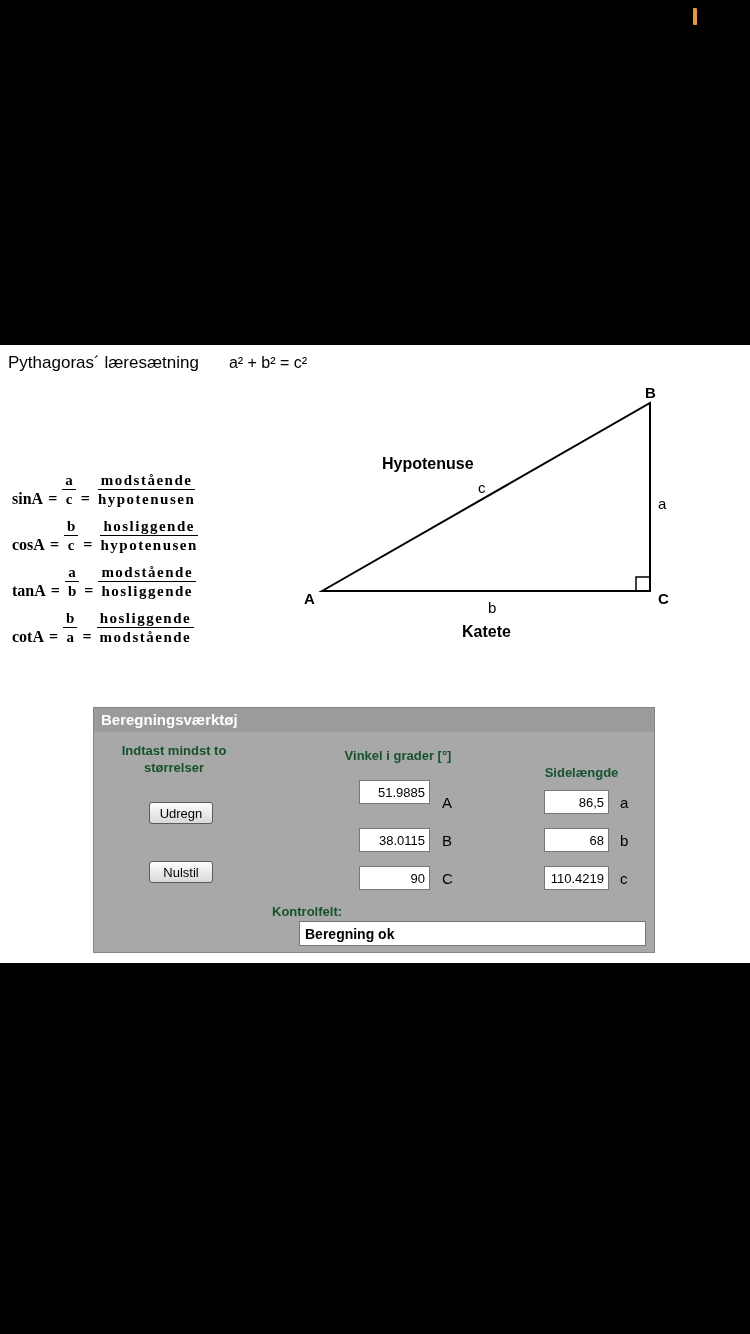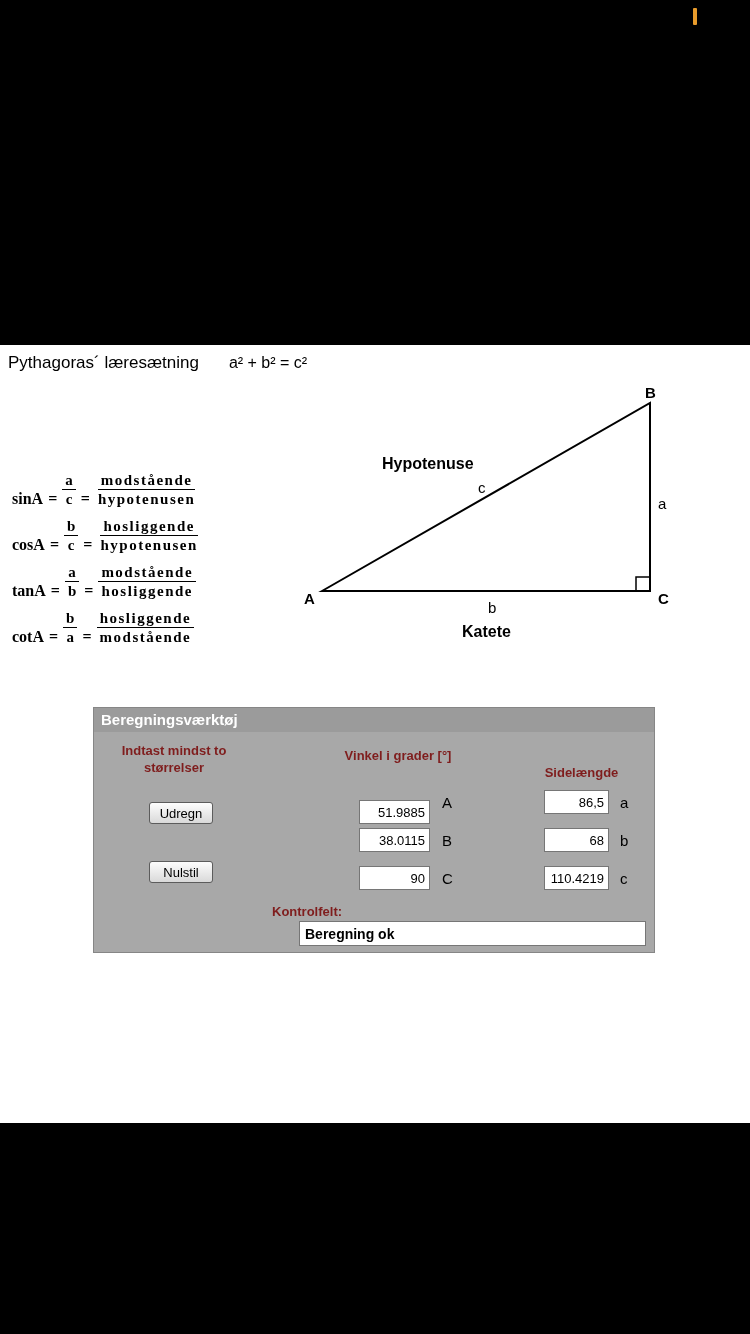--- a/index.html
+++ b/index.html
@@ -2,21 +2,21 @@
 <html><head>
 <meta charset="utf-8">
 <style>
   * { margin:0; padding:0; box-sizing:border-box; }
   html,body { background:#000; }
   body { font-family:"Liberation Sans", sans-serif; }
   .screen { position:relative; width:750px; height:1334px; background:#000; overflow:hidden; margin:0 auto; }
 
   .status-mark { position:absolute; left:693px; top:8px; width:4px; height:17px; border-radius:1px; }
 
-  .content { position:absolute; left:0; top:345px; width:750px; height:778px; background:#fff; }
+  .content { position:absolute; left:0; top:345px; width:750px; height:618px; background:#fff; }
 
   
   .title-row { position:absolute; left:8px; top:8px; display:flex; align-items:baseline; gap:30px; }
   .title-text { font-size:17px; color:#000; }
   .title-formula { font-size:16px; color:#000; }
 
   
   .formulas { position:absolute; left:12px; top:126px; font-family:"Liberation Serif", serif; font-weight:bold; color:#000; }
   .formula-row { display:flex; align-items:flex-end; gap:5px; margin-bottom:9px; font-size:16px; }
   .frac { display:inline-flex; flex-direction:column; align-items:center; font-size:15px; line-height:18px; }
@@ -27,21 +27,21 @@
   
   .triangle-wrap { position:absolute; left:300px; top:40px; width:390px; height:265px; }
   .triangle-wrap text { fill:#000; }
   .t-head { font-family:"Liberation Sans",sans-serif; font-weight:bold; font-size:16px; }
   .t-vertex { font-family:"Liberation Sans",sans-serif; font-weight:bold; font-size:15px; }
   .t-side { font-family:"Liberation Sans",sans-serif; font-size:15px; }
 
   
   .panel { position:absolute; left:93px; top:362px; width:562px; height:246px; background:#a8a8a8; border:1px solid #868686; }
   .panel-header { height:24px; background:#9b9b9b; color:#fff; font-weight:bold; font-size:15px; padding:3px 7px; }
-  .panel-label { position:absolute; color:#7f1d1d; font-weight:bold; font-size:13px; }
+  .panel-label { position:absolute; color:#14532d; font-weight:bold; font-size:13px; }
   .instruction { left:10px; top:34px; width:140px; text-align:center; line-height:17px; }
   .angle-header { left:229px; top:40px; width:150px; text-align:center; }
   .side-header { left:425px; top:57px; width:125px; text-align:center; }
 
   .num-input { position:absolute; height:24px; border:1px solid #767676; background:#fff; font-size:13px; text-align:right; padding:0 4px; font-family:"Liberation Sans",sans-serif; color:#000; }
   .angle-input { left:265px; width:71px; }
   .side-input { left:450px; width:65px; }
   .row-label { position:absolute; font-size:15px; color:#000; }
   .angle-letter { left:348px; }
   .side-letter { left:526px; }
@@ -150,21 +150,21 @@
       <div class="panel-header">Beregningsværktøj</div>
 
       <div class="panel-label instruction">
         <div>Indtast mindst to</div>
         <div>størrelser</div>
       </div>
 
       <div class="panel-label angle-header">Vinkel i grader [°]</div>
       <div class="panel-label side-header">Sidelængde</div>
 
-      <input class="num-input angle-input" style="top: 92px;" value="51.9885">
+      <input class="num-input angle-input" style="top: 72px;" value="51.9885">
       <span class="row-label angle-letter" style="top:86px">A</span>
       <input class="num-input side-input" style="top: 82px;" value="86,5">
       <span class="row-label side-letter" style="top:86px">a</span>
 
       <input class="num-input angle-input" style="top: 120px;" value="38.0115">
       <span class="row-label angle-letter" style="top:124px">B</span>
       <input class="num-input side-input" style="top: 120px; padding-left: 23px;" value="68">
       <span class="row-label side-letter" style="top:124px">b</span>
 
       <input class="num-input angle-input" style="top: 158px;" value="90">

